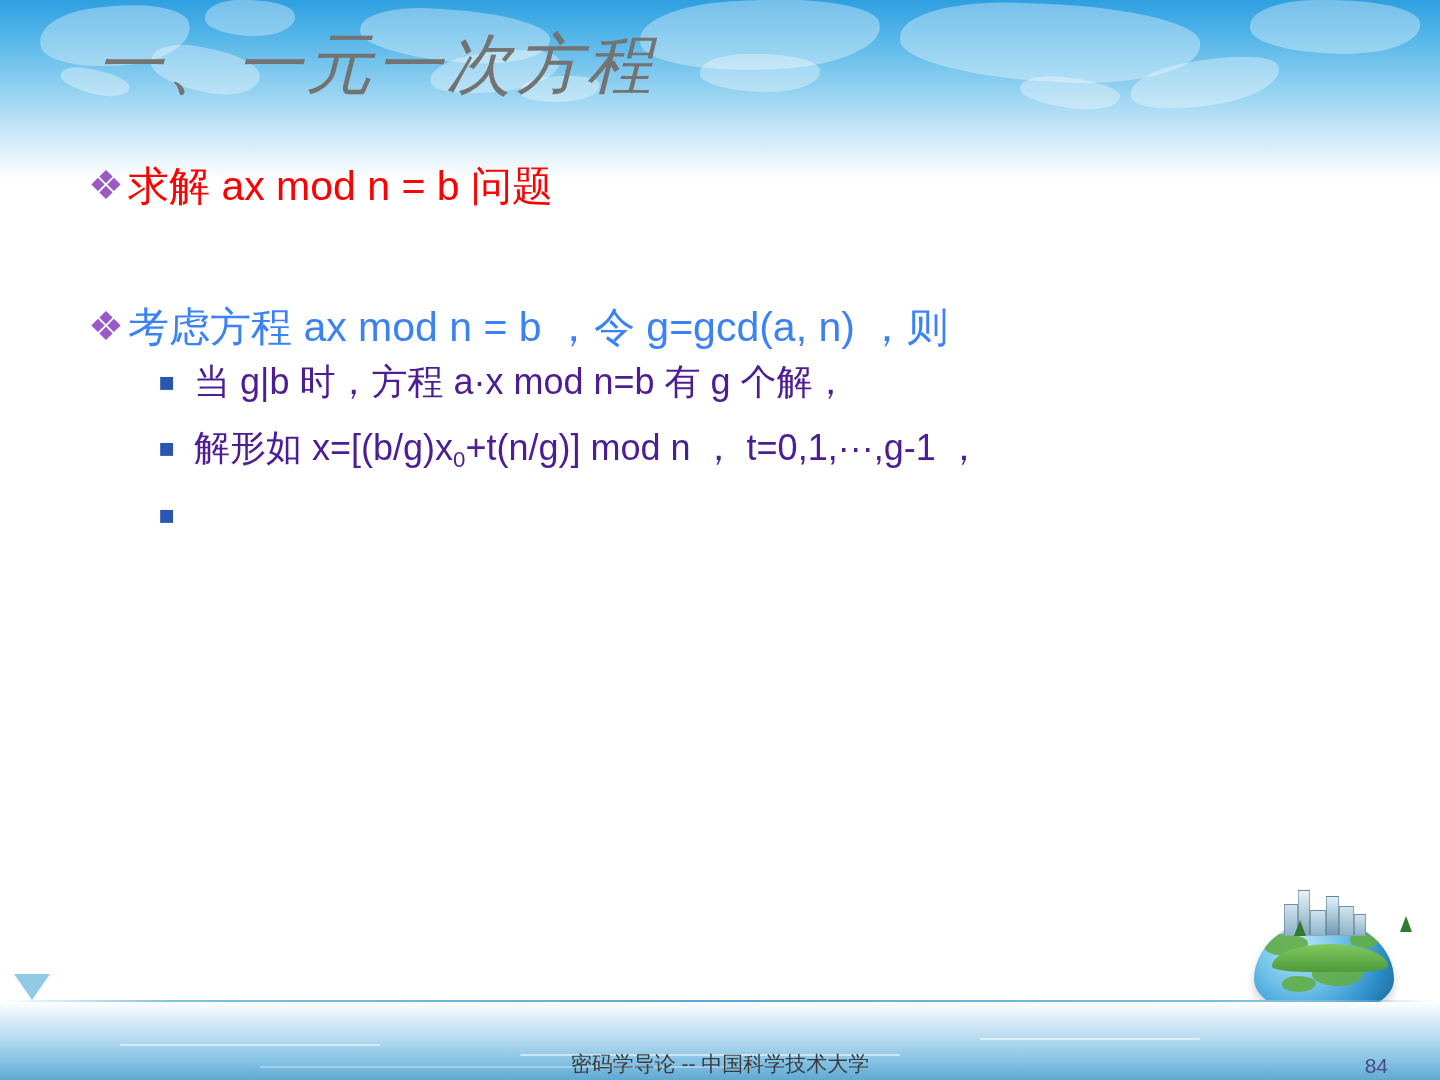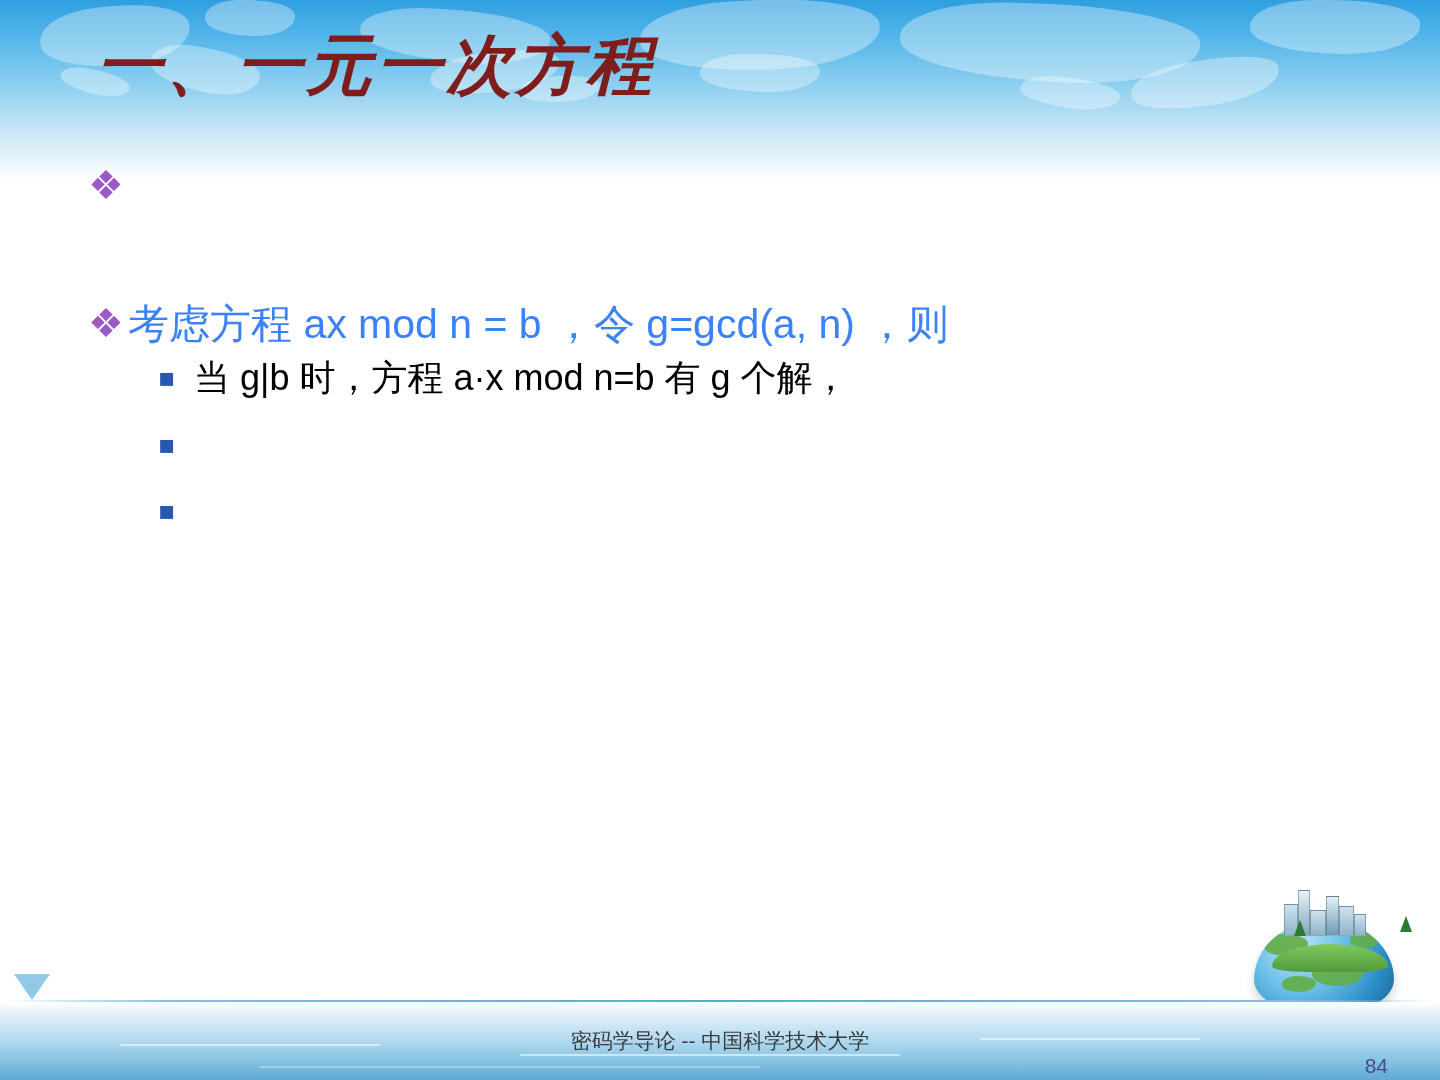--- a/index.html
+++ b/index.html
@@ -77,25 +77,25 @@
   .s2 { left: 520px;  bottom: 24px; width: 380px; }
   .s3 { left: 980px;  bottom: 40px; width: 220px; }
   .s4 { left: 260px;  bottom: 12px; width: 500px; opacity: .6;}
 
   
   .title {
     position: absolute;
     left: 96px;
     top: 32px;
     font-family: "DejaVu Serif", serif;
-    font-weight: bold;
+    font-weight: normal;
     font-style: italic;
     font-size: 66px;
     letter-spacing: 4px;
-    color: #7f1d1d;
+    color: #737373;
     white-space: nowrap;
     line-height: 1;
   }
 
   
   .content {
     position: absolute;
     left: 0;
     top: 160px;
     width: 1440px;
@@ -136,35 +136,35 @@
     flex: 0 0 auto;
     width: 36px;
     color: #2957b0;
     font-size: 26px;
     line-height: 1.75;
     font-family: "DejaVu Sans", sans-serif;
   }
   .lvl2 .txt {
     font-size: 36px;
     line-height: 1.3;
-    color: #000000;
+    color: #4c1d95;
     white-space: nowrap;
   }
   sub {
     font-size: 0.62em;
     vertical-align: baseline;
     position: relative;
     bottom: -0.28em;
   }
 
   
   .footer-text {
     position: absolute;
     left: 0;
-    bottom: 25px;
+    bottom: 2px;
     width: 1440px;
     text-align: center;
     font-size: 21px;
     color: #3b3b3b;
   }
   .page-number {
     position: absolute;
     right: 52px;
     bottom: 2px;
     font-size: 21px;
@@ -273,36 +273,38 @@
     <div class="map-shape m12"></div>
     <div class="map-shape m13"></div>
   </div>
 
   <div class="title">一、一元一次方程</div>
 
   <div class="content">
 
     <div class="lvl1 red">
       <span class="bullet">❖</span>
+      <span class="txt">求解 ax mod n = b 问题</span>
     </div>
 
     <div class="spacer-1"></div>
 
     <div class="lvl1">
       <span class="bullet">❖</span>
       <span class="txt">考虑方程 ax mod n = b  ，令 g=gcd(a, n)  ，则</span>
     </div>
 
     <div class="lvl2">
       <span class="bullet">▪</span>
       <span class="txt">当 g|b 时，方程 a·x mod n=b  有 g 个解，</span>
     </div>
 
     <div class="lvl2">
       <span class="bullet">▪</span>
+      <span class="txt"><span>解形如 x=[(b/g)x</span><sub>0</sub><span>+t(n/g)] mod n  ，  t=0,1,···,g-1  ，</span></span>
     </div>
 
     <div class="lvl2">
       <span class="bullet">▪</span>
     </div>
 
   </div>
 
   <div class="globe">
     <div class="globe-ball">

